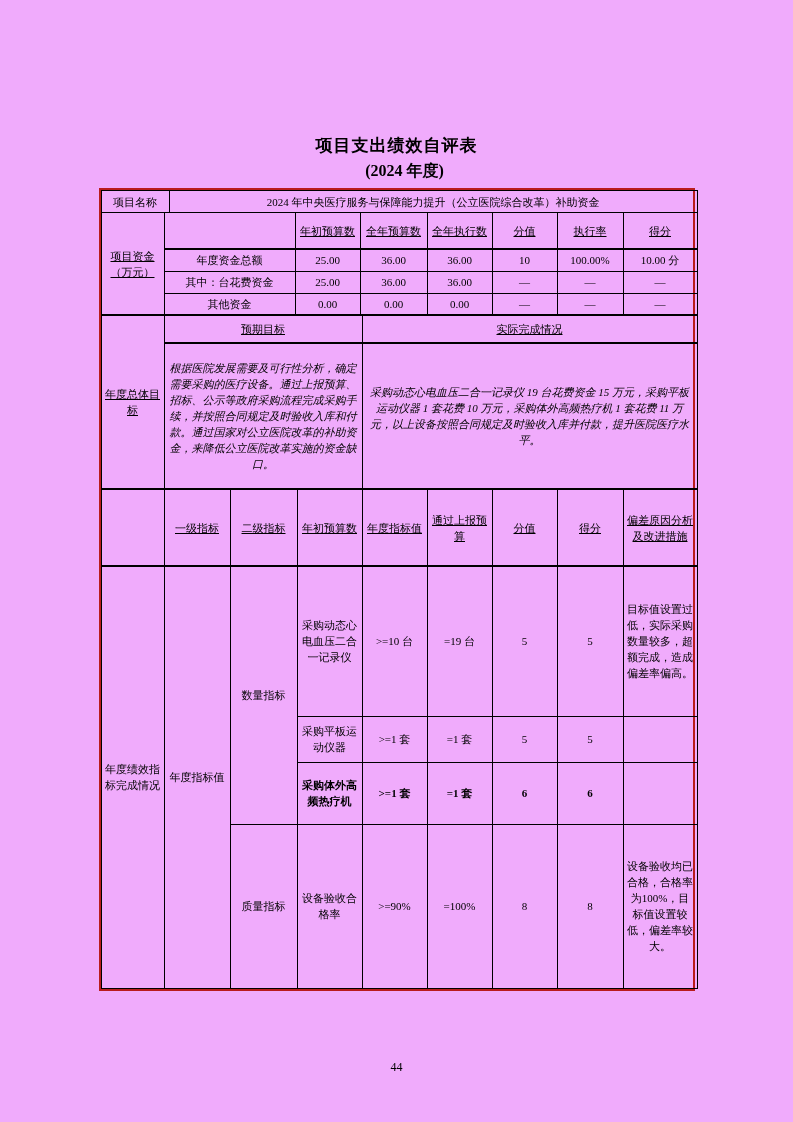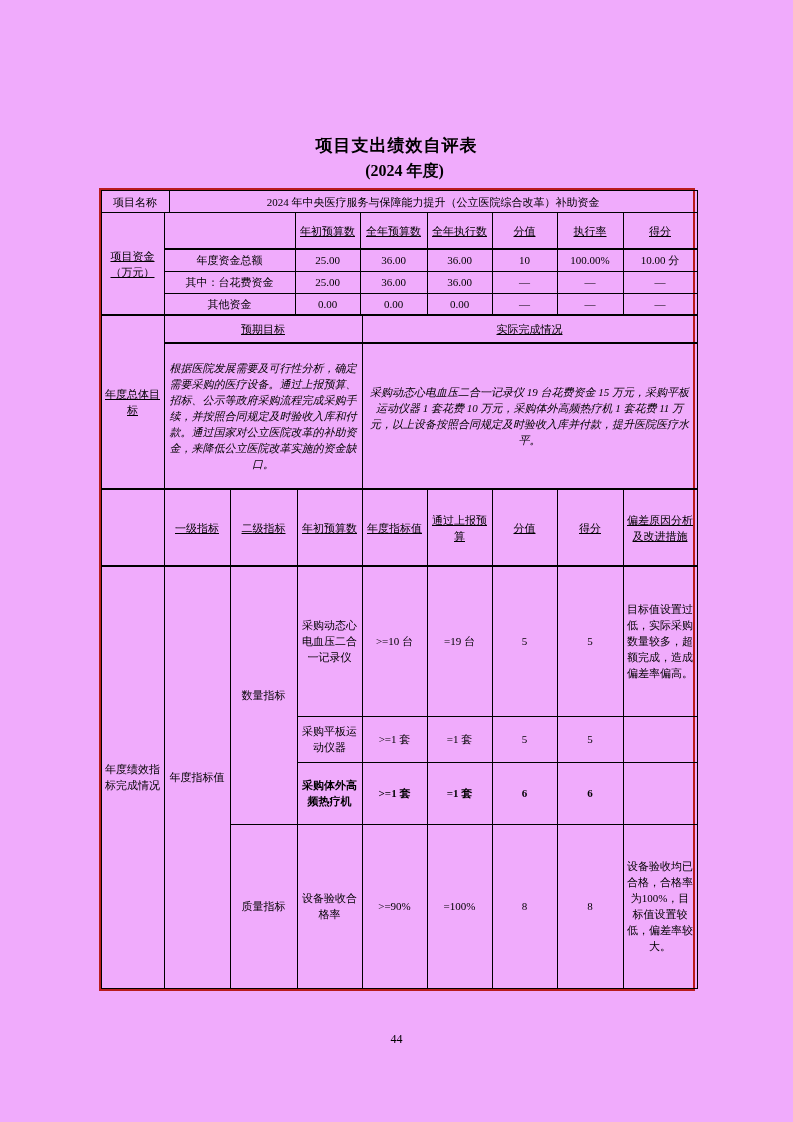--- a/index.html
+++ b/index.html
@@ -82,21 +82,21 @@
     line-height: 21px;
   }
   td.goal-text-right {
     text-align: justify;
     padding: 5px 9px;
     line-height: 29px;
   }
   .page-number {
     position: absolute;
     left: 0; right: 0;
-    top: 1032px;
+    top: 1060px;
     text-align: center;
     font-size: 12px;
   }
 </style>
 </head>
 <body>
 
 <div class="page">
 
   <div class="doc-title">项目支出绩效自评表</div>

